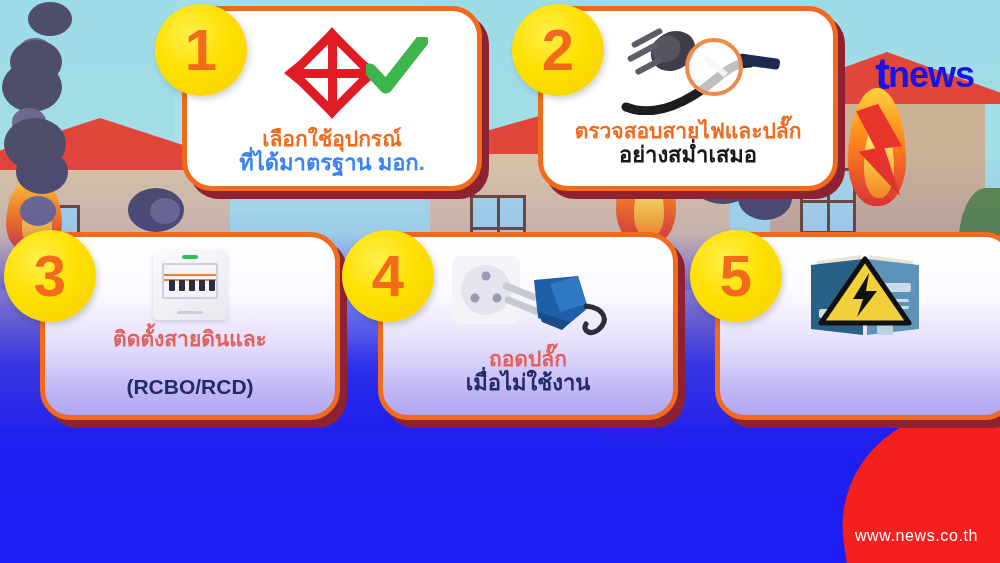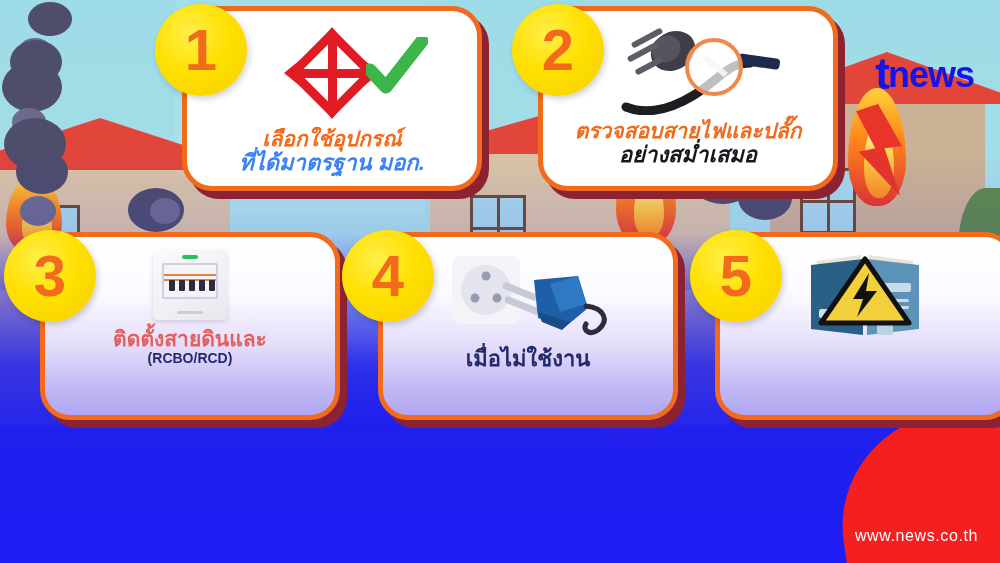--- a/index.html
+++ b/index.html
@@ -80,21 +80,20 @@
     position:absolute;
     border:5px solid #f26a1b;
     border-radius:30px;
     box-shadow:7px 8px 0 0 #8d2232;
     overflow:hidden;
     display:flex; flex-direction:column;
     align-items:center;
   }
   .card.top {
     background:#ffffff;
-    font-style:italic;
   }
   .card.bottom {
     background:linear-gradient(180deg,#ffffff 0%,#fbfaff 32%,#e3dcfa 62%,#c3b9f5 84%,#b0a6f2 100%);
   }
 
   .badge {
     position:absolute;
     width:92px; height:92px;
     border-radius:50%;
     background:radial-gradient(circle at 38% 32%,#ffef4a 0%,#ffe000 46%,#f5cf00 100%);
@@ -104,21 +103,21 @@
   }
   .badge span {
     font-size:58px; font-weight:bold; color:#f26a1b;
     line-height:1; font-family:"Liberation Sans", sans-serif;
   }
 
   .art { flex:0 0 auto; display:flex; align-items:center; justify-content:center; position:relative; }
   .cap { text-align:center; line-height:1.12; padding:0 8px; }
   .cap .l1 { font-size:21px; font-weight:bold; }
   .cap .l2 { font-size:22px; font-weight:bold; }
-  .cap .l3 { font-size:14px; font-weight:bold; }
+  .cap .l3 { font-size:21px; font-weight:bold;margin-top:24px; }
 
   
   #card1 { left:182px; top:6px;  width:300px; height:185px; }
   #card2 { left:538px; top:6px;  width:300px; height:185px; }
   #card3 { left:40px;  top:232px; width:300px; height:188px; }
   #card4 { left:378px; top:232px; width:300px; height:188px; }
   #card5 { left:715px; top:232px; width:300px; height:188px; }
 
   #badge1 { left:155px; top:4px; }
   #badge2 { left:512px; top:4px; }
@@ -329,20 +328,21 @@
         <rect x="64" y="38" width="36" height="7" rx="3" fill="#c6c9d6" transform="rotate(22 82 41)"></rect>
         <rect x="66" y="52" width="36" height="7" rx="3" fill="#c6c9d6" transform="rotate(22 84 55)"></rect>
         <path d="M96 30 L140 26 L150 58 L126 78 L100 68 Z" fill="#1f5fa8"></path>
         <path d="M112 34 L140 26 L148 54 L122 62 Z" fill="#2f79c4"></path>
         <path d="M100 62 L132 72 L124 80 L104 72 Z" fill="#174c88"></path>
       </g>
       <path d="M148 56 C 166 58, 172 70, 160 80 C 152 86, 144 80, 148 74" stroke="#2c2c3a" stroke-width="5" fill="none" stroke-linecap="round"></path>
     </svg>
   </div>
   <div class="cap" style="margin-top:2px;">
+    <div class="l1" style="color:#e2615e;">ถอดปลั๊ก</div>
     <div class="l2" style="color:#232a6b;">เมื่อไม่ใช้งาน</div>
   </div>
 </div>
 <div class="badge" id="badge4">
   <span>4</span>
 </div>
 
 <div class="card bottom" id="card5">
   <div class="art" style="height:96px;margin-top:8px;">
     <svg class="book5" viewBox="0 0 120 92">

